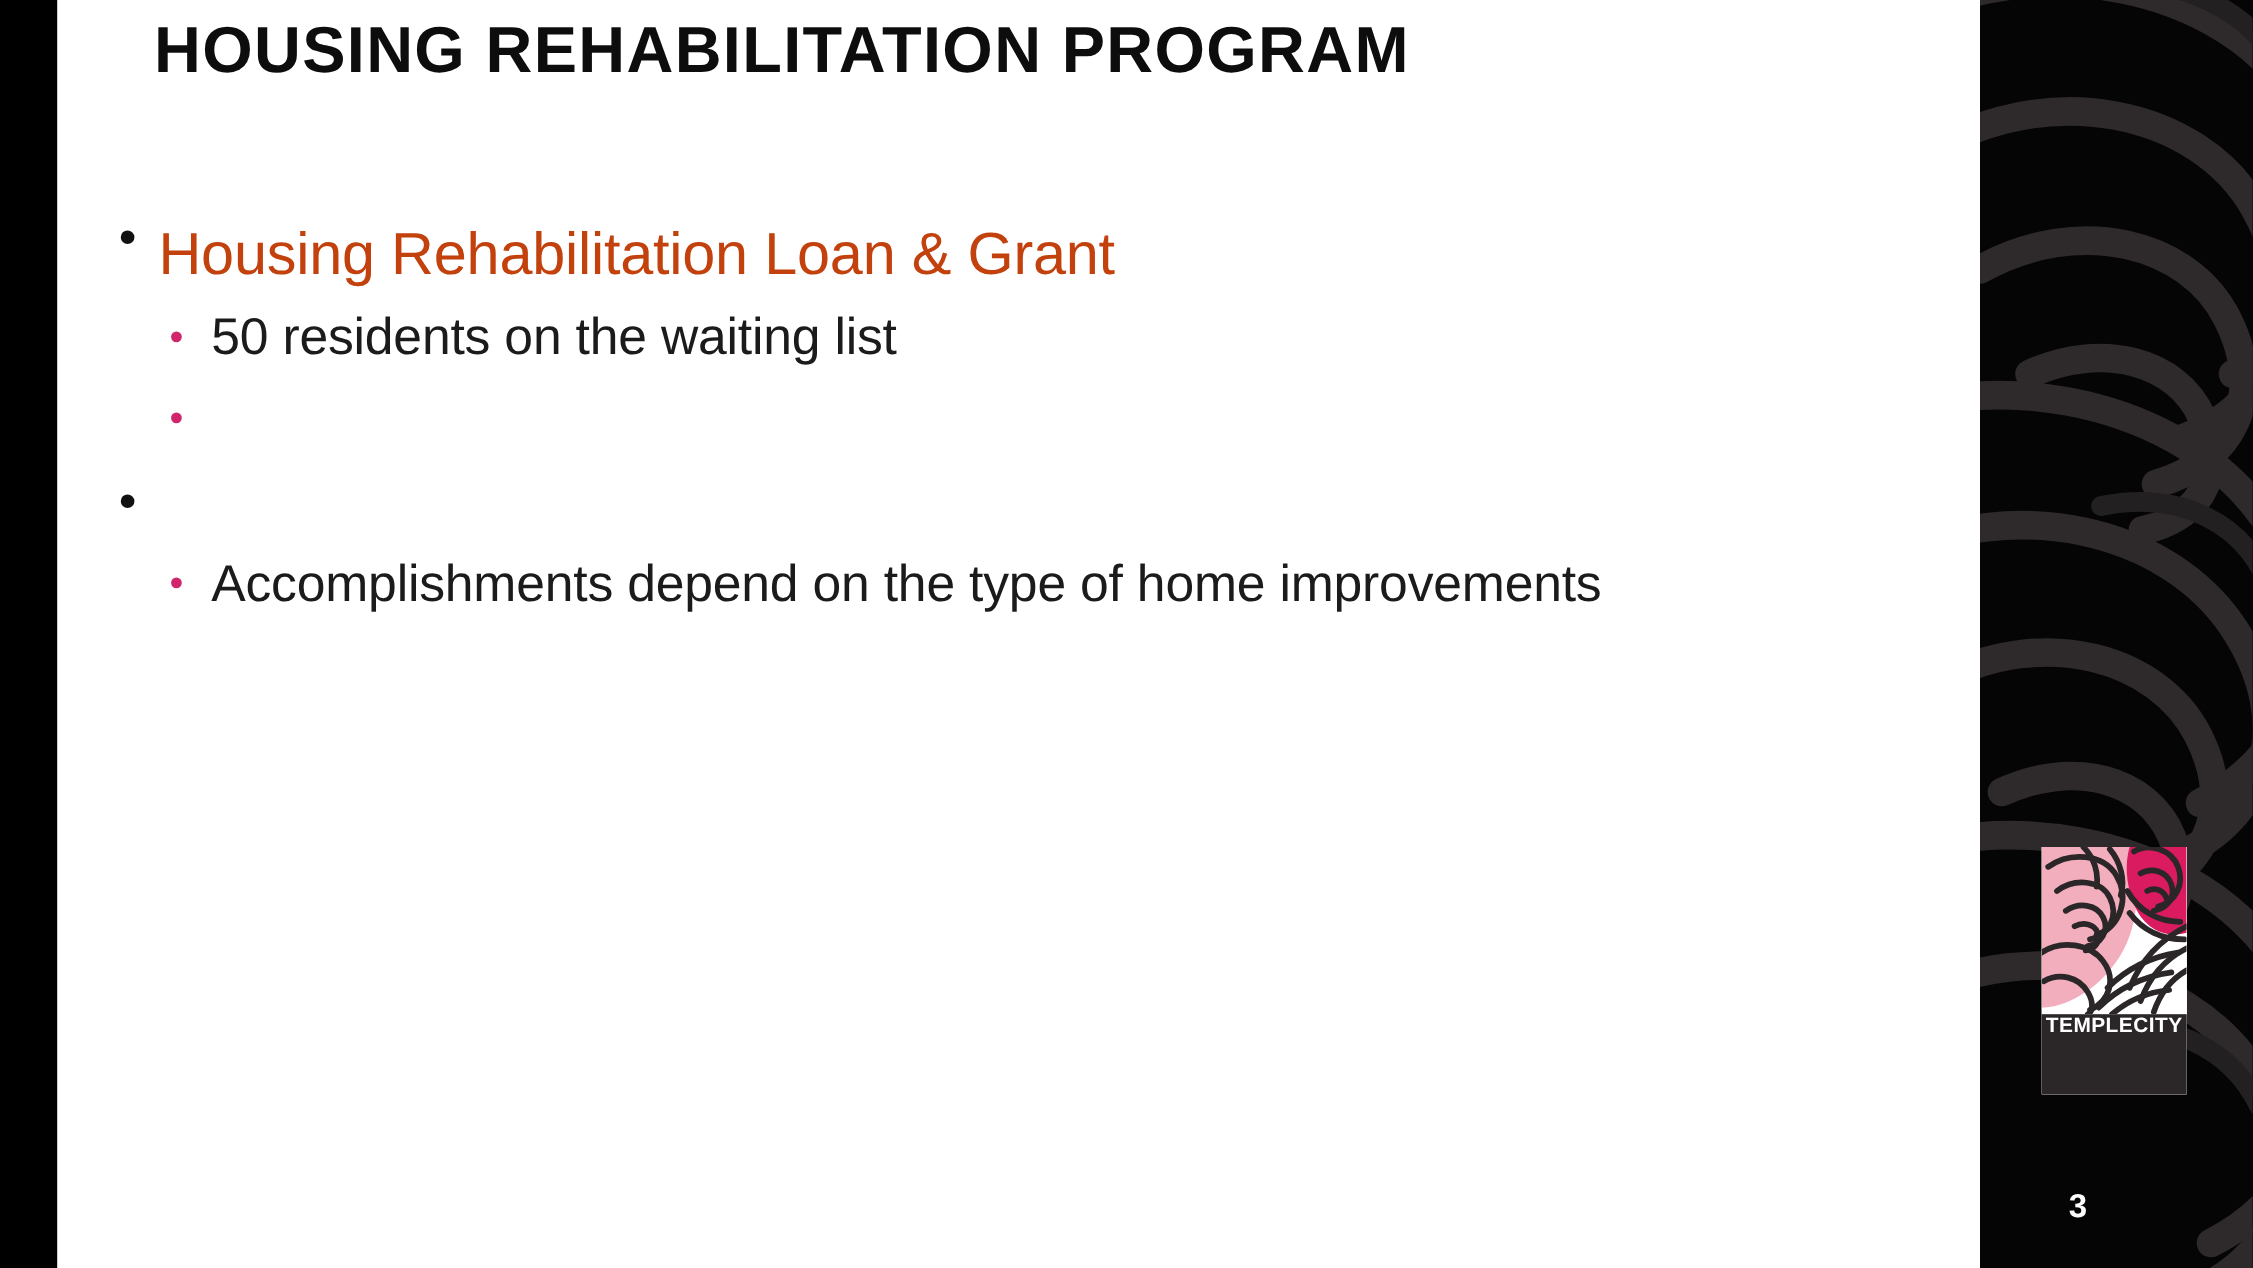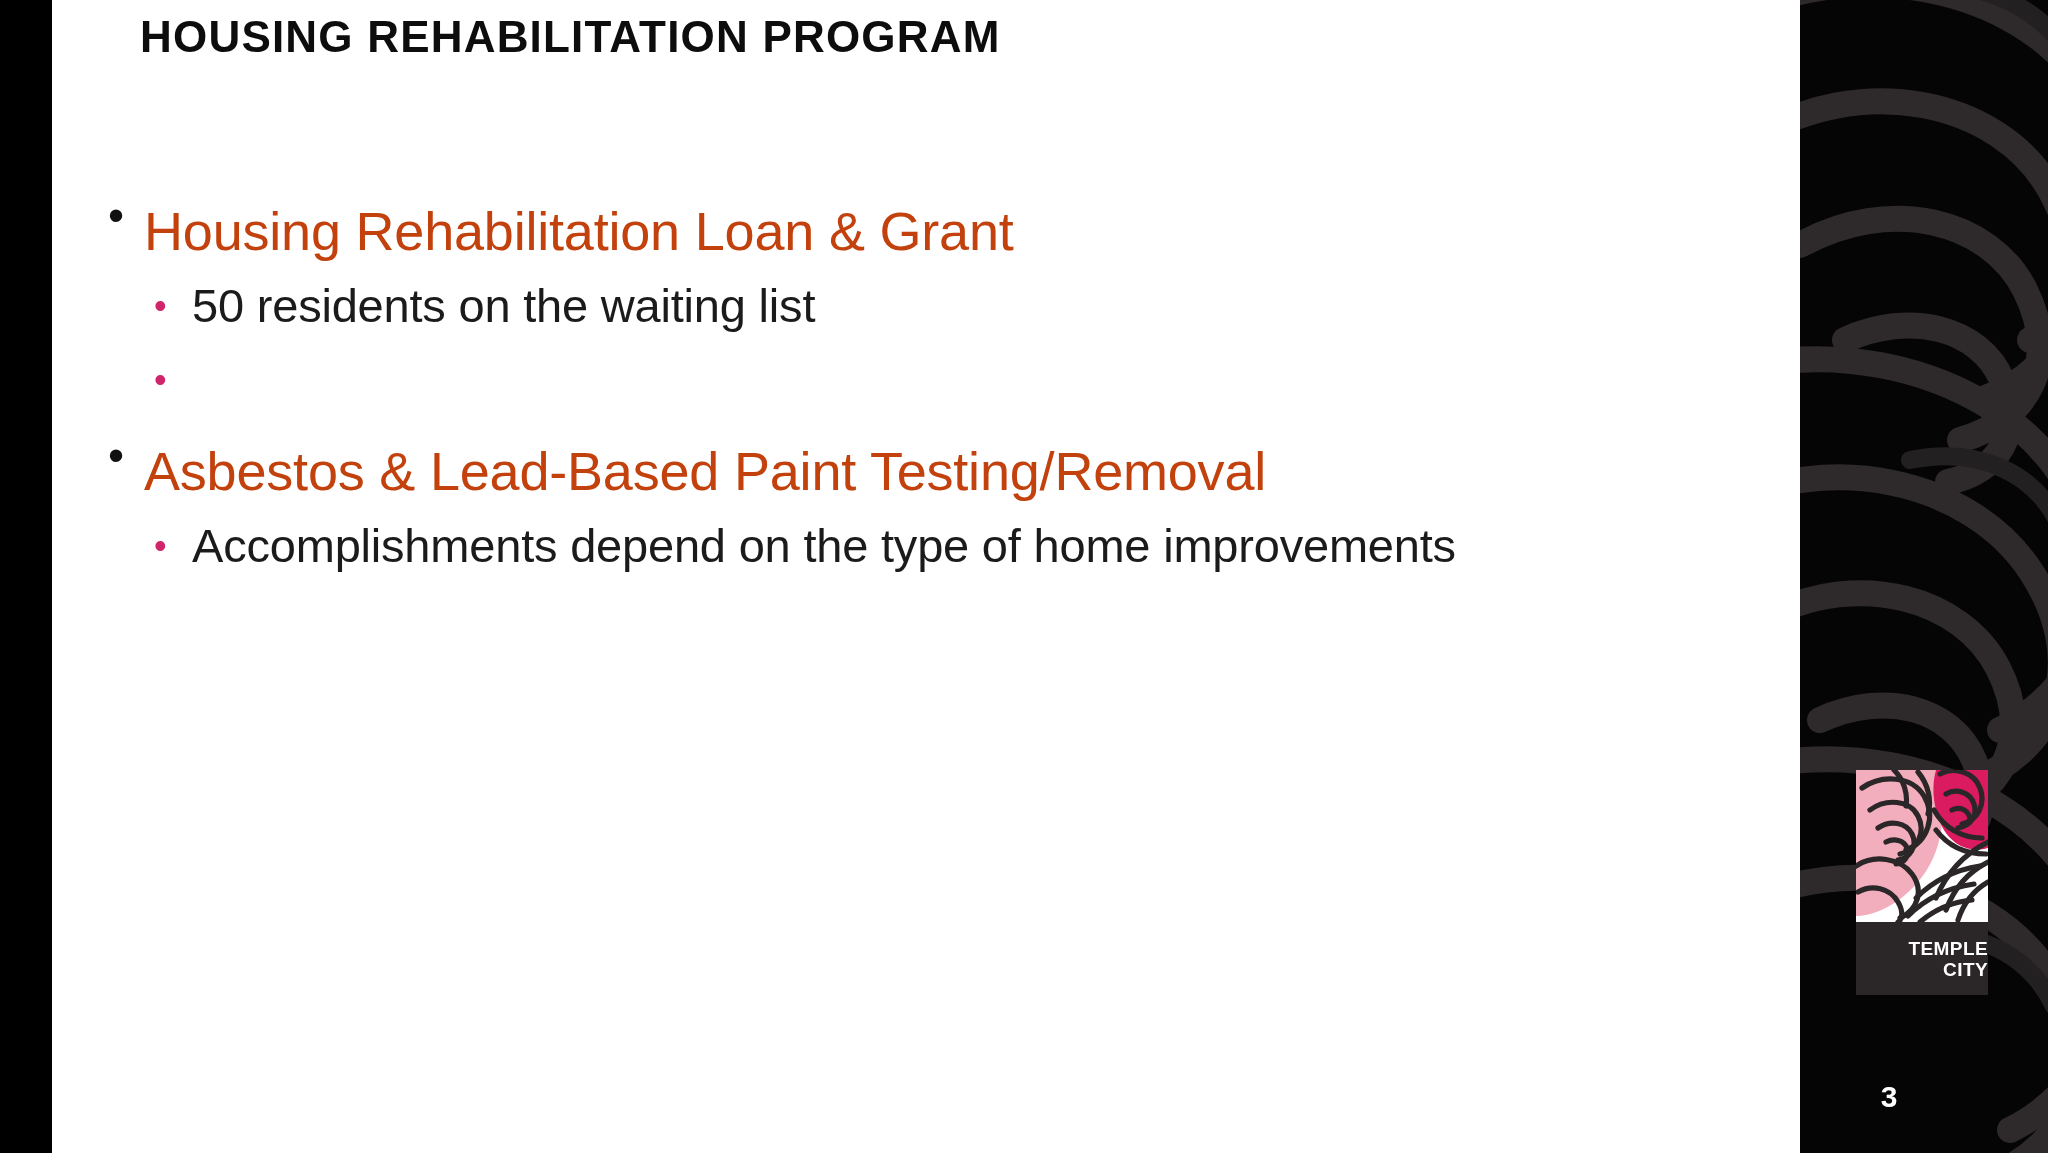--- a/index.html
+++ b/index.html
@@ -39,21 +39,21 @@
     height: 1153px;
     background: #ffffff;
   }
 
   
   .title {
     position: absolute;
     left: 88px;
     top: 12px;
     width: 1620px;
-    font-size: 44px;
+    font-size: 59px;
     font-weight: bold;
     letter-spacing: 1.2px;
     color: #0d0d0d;
     line-height: 1.15;
     white-space: nowrap;
   }
 
   
   .body-list {
     position: absolute;
@@ -151,22 +151,22 @@
     background: #ffffff;
   }
   .logo-art svg { display: block; }
   .logo-band {
     position: absolute;
     left: 0; bottom: 0;
     width: 132px;
     height: 73px;
     background: #2b2627;
     display: flex;
-    flex-direction: column;
-    align-items: flex-end;
+    flex-direction: row;
+    align-items: flex-start;
     justify-content: center;
     box-sizing: border-box;
   }
   .logo-band span {
     color: #ffffff;
     font-size: 19px;
     font-weight: bold;
     line-height: 21px;
     letter-spacing: 0.4px;
   }
@@ -206,21 +206,20 @@
         <span class="marker">•</span>
         <span class="btext">50 residents on the waiting list</span>
       </div>
 
       <div class="bullet-row lvl2">
         <span class="marker">•</span>
       </div>
 
       <div class="bullet-row lvl1">
         <span class="marker">•</span>
-        <span class="btext">Asbestos &amp; Lead-Based Paint Testing/Removal</span>
       </div>
 
       <div class="bullet-row lvl2">
         <span class="marker">•</span>
         <span class="btext">Accomplishments depend on the type of home improvements</span>
       </div>
 
     </div>
   </div>
 

